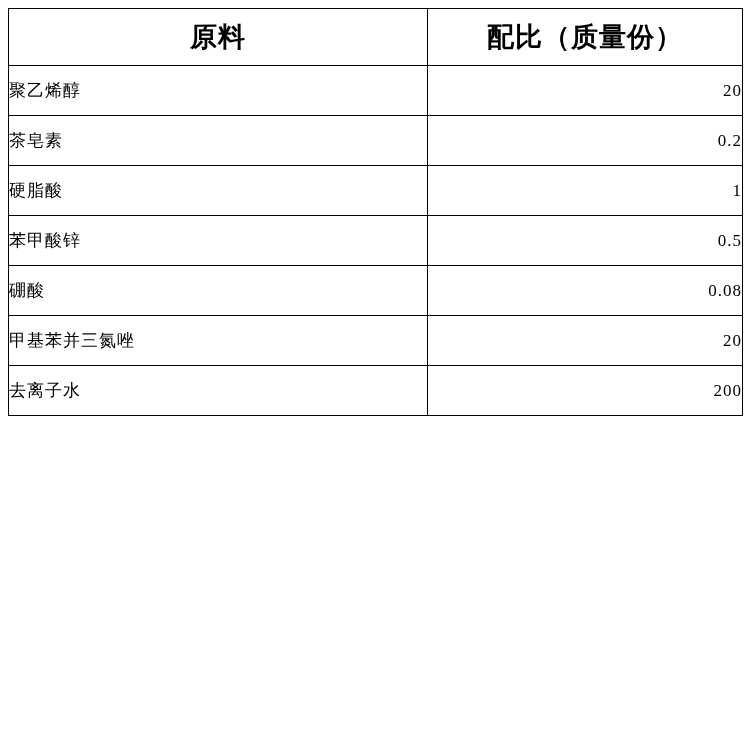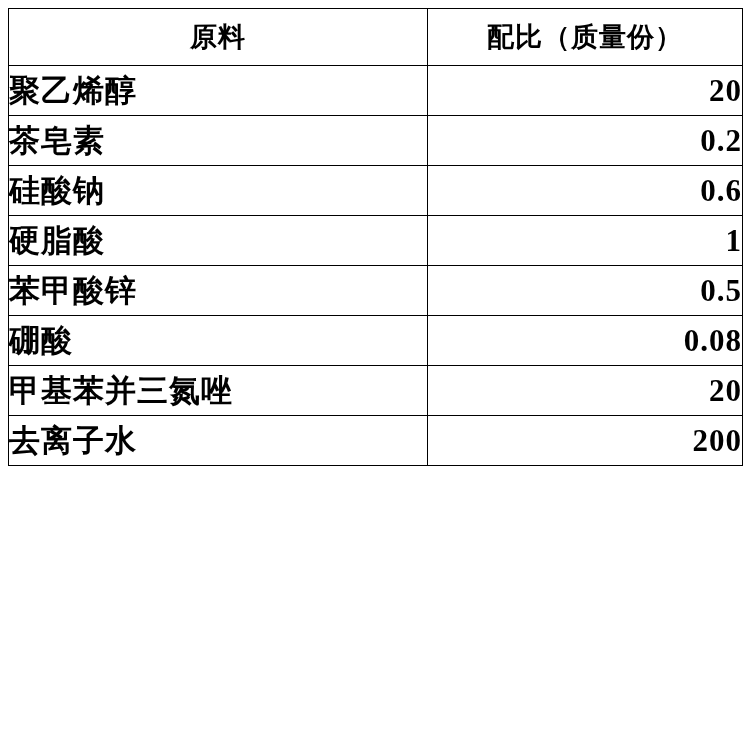--- a/index.html
+++ b/index.html
@@ -39,22 +39,22 @@
   .header-row th {
     height: 56px;
     font-weight: bold;
     font-size: 27px;
     text-align: center;
     vertical-align: middle;
     letter-spacing: 1px;
   }
   .body-row td {
     height: 49px;
-    font-weight: bold;
-    font-size: 31px;
+    font-weight: normal;
+    font-size: 17px;
     vertical-align: middle;
   }
   td.material {
     text-align: left;
     padding-left: 12px;
     letter-spacing: 1px;
   }
   td.ratio {
     text-align: right;
     font-family: "Liberation Serif", "DejaVu Serif", serif;
@@ -79,24 +79,20 @@
     <tbody>
       <tr class="body-row">
         <td class="material">聚乙烯醇</td>
         <td class="ratio">20</td>
       </tr>
       <tr class="body-row">
         <td class="material">茶皂素</td>
         <td class="ratio">0.2</td>
       </tr>
       <tr class="body-row">
-        <td class="material">硅酸钠</td>
-        <td class="ratio">0.6</td>
-      </tr>
-      <tr class="body-row">
         <td class="material">硬脂酸</td>
         <td class="ratio">1</td>
       </tr>
       <tr class="body-row">
         <td class="material">苯甲酸锌</td>
         <td class="ratio">0.5</td>
       </tr>
       <tr class="body-row">
         <td class="material">硼酸</td>
         <td class="ratio">0.08</td>

